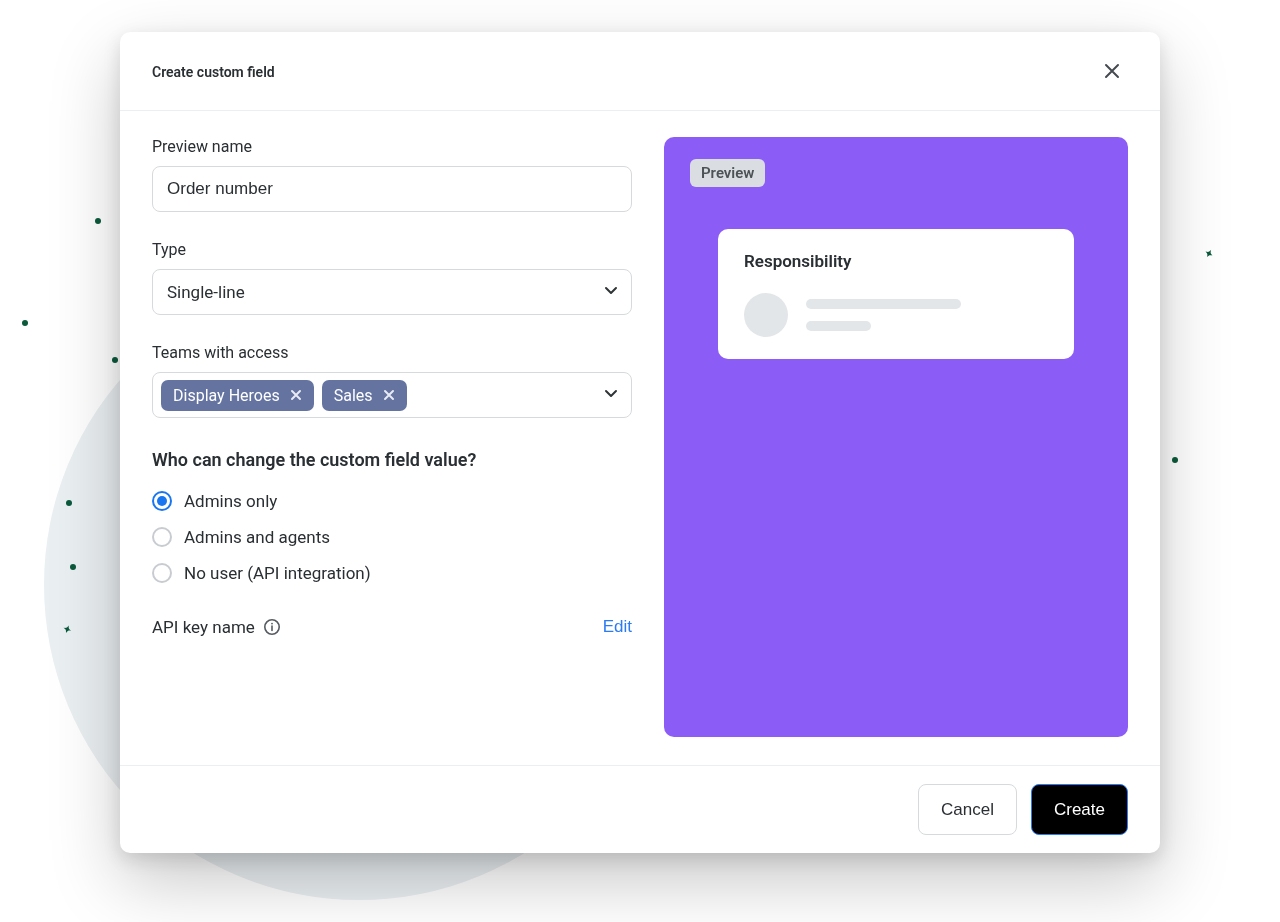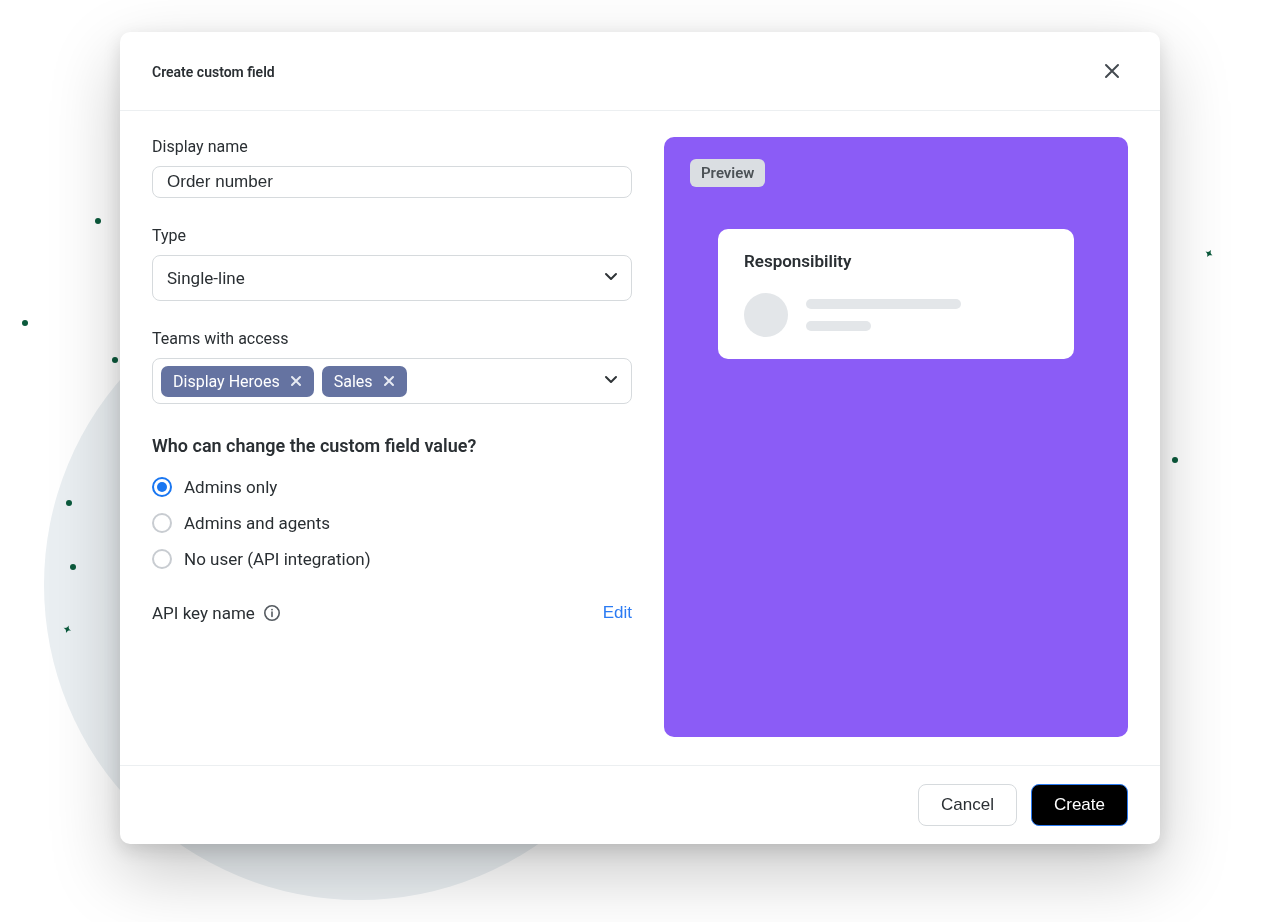--- a/index.html
+++ b/index.html
@@ -56,21 +56,21 @@
     padding: 26px 32px 28px 32px;
   }
   .form-col { flex: 0 0 480px; }
   .preview-col { flex: 1; }
 
   .field-block { margin-bottom: 28px; }
   .field-label { font-size: 16px; color: #2a2f33; margin-bottom: 10px; display: block; }
 
   .text-input {
     width: 100%;
-    height: 32px;
+    height: 46px;
     border: 1px solid #d6dadd;
     border-radius: 8px;
     padding: 0 14px;
     font-size: 17px;
     color: #2a2f33;
     background: #fff;
     outline: none;
   }
   .select-like {
     width: 100%;
@@ -172,21 +172,21 @@
   .skel-circle { width: 44px; height: 44px; border-radius: 50%; background: #e3e6e9; flex-shrink: 0; }
 
   .modal-footer {
     border-top: 1px solid #eceff1;
     padding: 18px 32px;
     display: flex;
     justify-content: flex-end;
     gap: 14px;
   }
   .btn {
-    height: 42px;
+    height: 51px;
     padding: 0 22px;
     border-radius: 8px;
     font-size: 17px;
     cursor: pointer;
     display: inline-flex;
     align-items: center;
     justify-content: center;
   }
   .btn-secondary { background: #fff; border: 1px solid #d6dadd; color: #2a2f33; }
   .btn-primary { background: #000000; border: 1px solid #2b7bf3; color: #fff; }
@@ -223,21 +223,21 @@
           </svg>
       </span>
     </button>
   </div>
 
   <div class="modal-body">
 
     <div class="form-col">
 
       <div class="field-block">
-        <label class="field-label">Display name</label>
+        <label class="field-label">Preview name</label>
         <input type="text" class="text-input" value="Order number" style="">
       </div>
 
       <div class="field-block">
         <label class="field-label">Type</label>
         <div class="select-like">
           <span>Single-line</span>
           <span class="chev">
             <svg width="16" height="16" viewBox="0 0 16 16" fill="none" stroke="currentColor" stroke-width="2" stroke-linecap="round" stroke-linejoin="round">
                 <path d="M3 6l5 5 5-5"></path>

